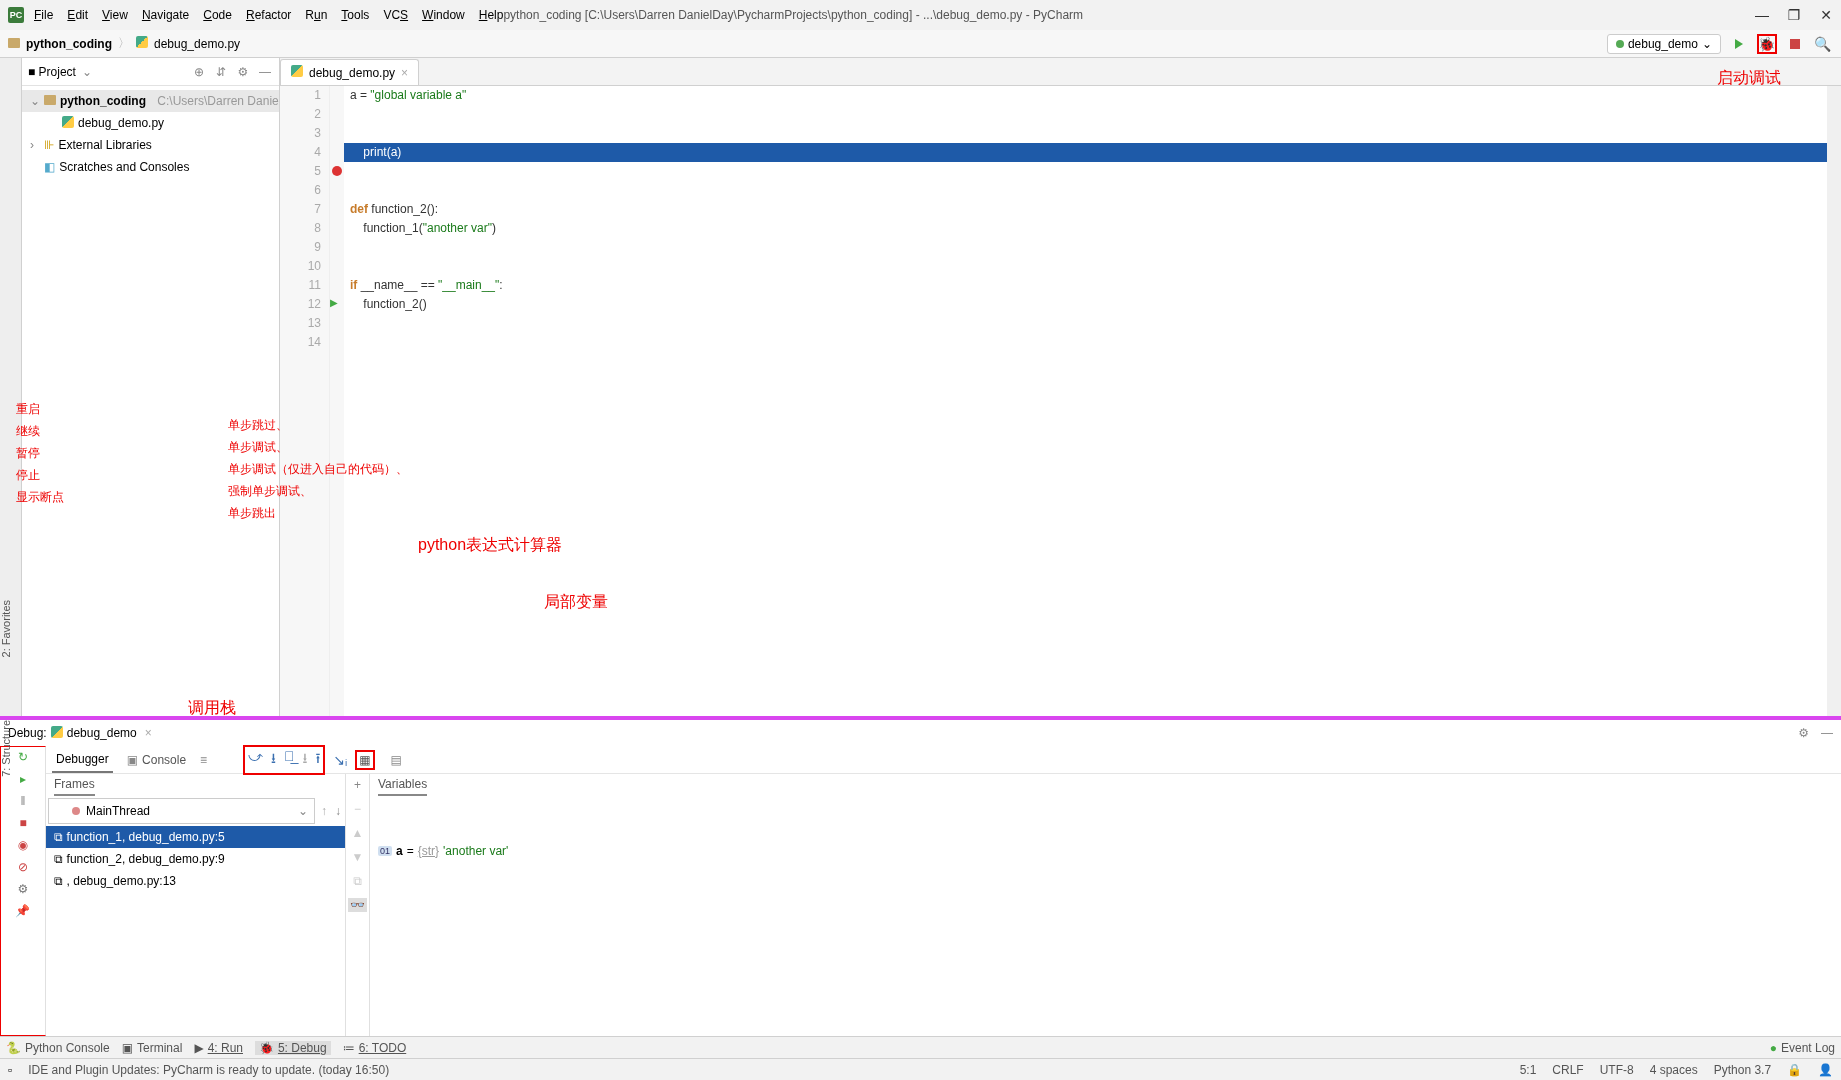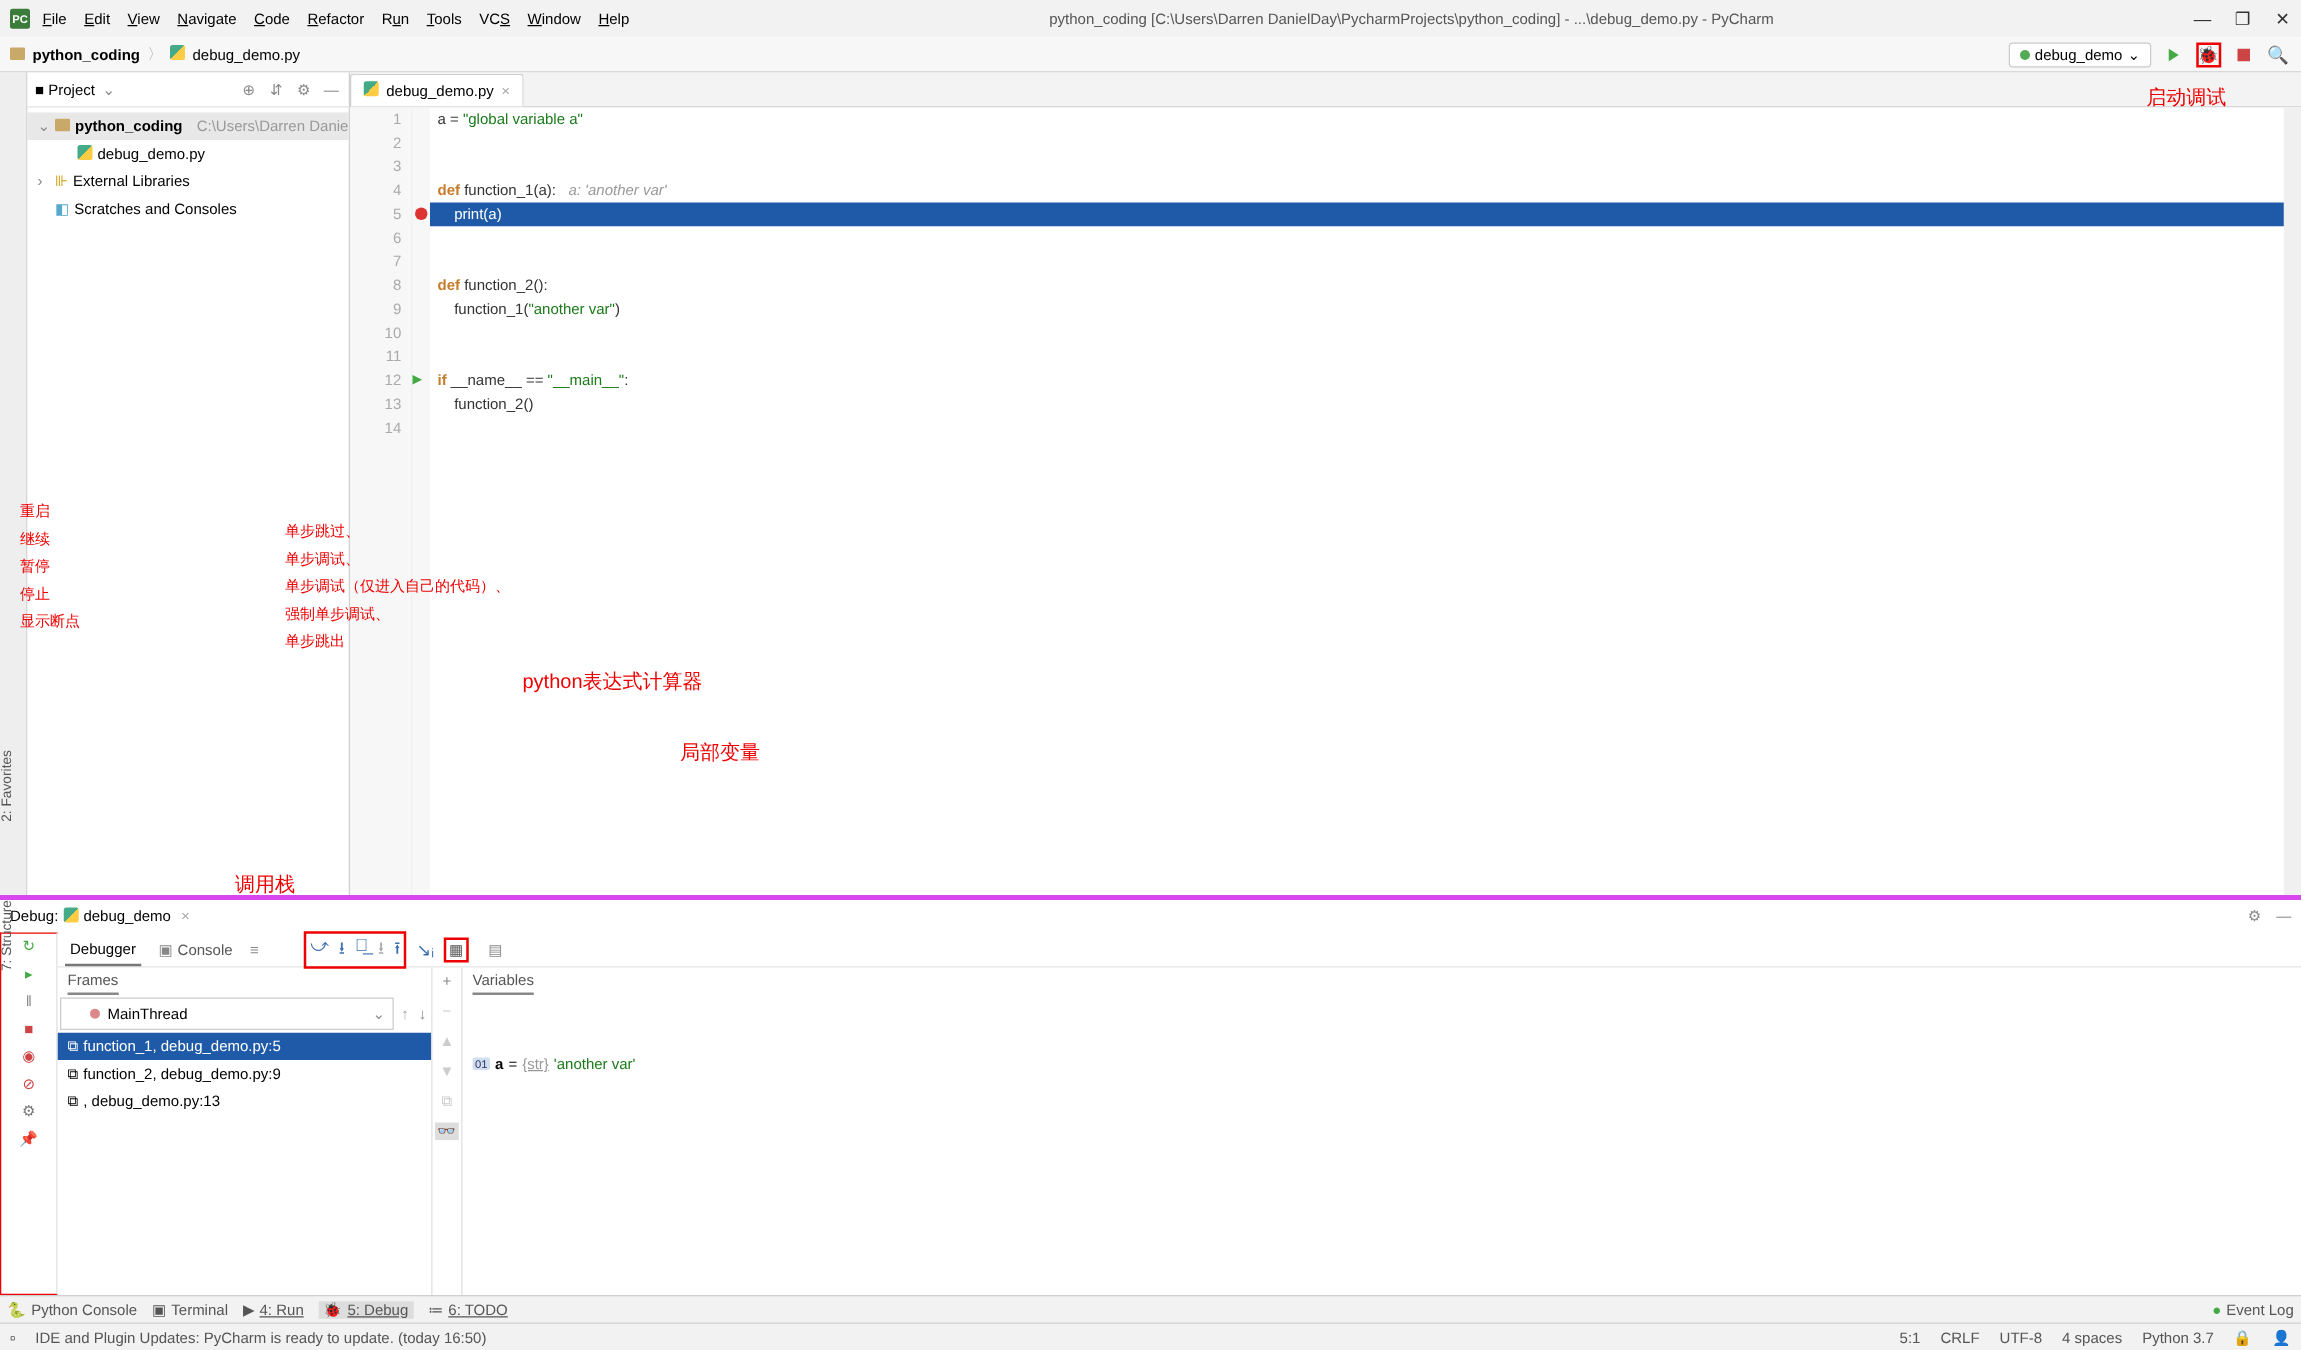--- a/index.html
+++ b/index.html
@@ -2,21 +2,21 @@
 <html><head>
 <meta charset="utf-8">
 <style>
 * { margin:0; padding:0; box-sizing:border-box; font-family:"Segoe UI",Arial,sans-serif; font-size:12px; }
 body { background:#fff; width:1841px; height:1080px; overflow:hidden; position:relative; }
 .titlebar { height:30px; display:flex; align-items:center; padding:0 8px; background:#f2f2f2; }
 .app-icon { width:16px; height:16px; background:#3b7b3b; border-radius:2px; margin-right:10px; display:flex; align-items:center; justify-content:center; color:#fff; font-size:9px; font-weight:bold;}
 .menubar { display:flex; gap:14px; }
 .menubar span { color:#000; cursor:pointer; }
 .menubar span u { text-decoration:underline; }
-.wintitle { flex:1; text-align:center; color:#555; }
+.wintitle { flex:1; color:#555; }
 .winbtns { display:flex; gap:18px; }
 .winbtns span { width:14px; text-align:center; color:#333; font-size:14px; }
 .toolbar { height:28px; background:#f7f7f7; border-bottom:1px solid #d0d0d0; display:flex; align-items:center; padding:0 8px; }
 .crumb { display:flex; align-items:center; gap:6px; flex:1; }
 .crumb-sep { color:#aaa; }
 .tool-right { display:flex; align-items:center; gap:8px; }
 .run-config { border:1px solid #ccc; border-radius:3px; padding:2px 8px; display:flex; align-items:center; gap:4px; background:#fff;}
 .run-config .dot{width:8px;height:8px;border-radius:50%;background:#5a5;}
 .icon-btn { width:20px; height:20px; display:flex; align-items:center; justify-content:center; cursor:pointer; }
 .play-tri { width:0;height:0;border-left:8px solid #4a4;border-top:5px solid transparent;border-bottom:5px solid transparent;}
@@ -208,21 +208,20 @@
           <div class="ln">14</div>
         </div>
       <div class="bp-col" id="bpcol">
           <div class="bp" style="top:80px"></div>
           <div class="run-ptr" style="top:211px">▶</div>
         </div>
       <div class="code" id="code">
           <div class="cl">a = <span class="str">"global variable a"</span></div>
           <div class="cl"></div>
           <div class="cl"></div>
-          <div class="cl"><span class="kw">def</span> <span class="fn">function_1</span>(a):   <span class="cmt">a: 'another var'</span></div>
           <div class="cl hl">    <span class="fn">print</span>(a)</div>
           <div class="cl"></div>
           <div class="cl"></div>
           <div class="cl"><span class="kw">def</span> <span class="fn">function_2</span>():</div>
           <div class="cl">    function_1(<span class="str">"another var"</span>)</div>
           <div class="cl"></div>
           <div class="cl"></div>
           <div class="cl"><span class="kw">if</span> __name__ == <span class="str">"__main__"</span>:</div>
           <div class="cl">    function_2()</div>
           <div class="cl"></div>

